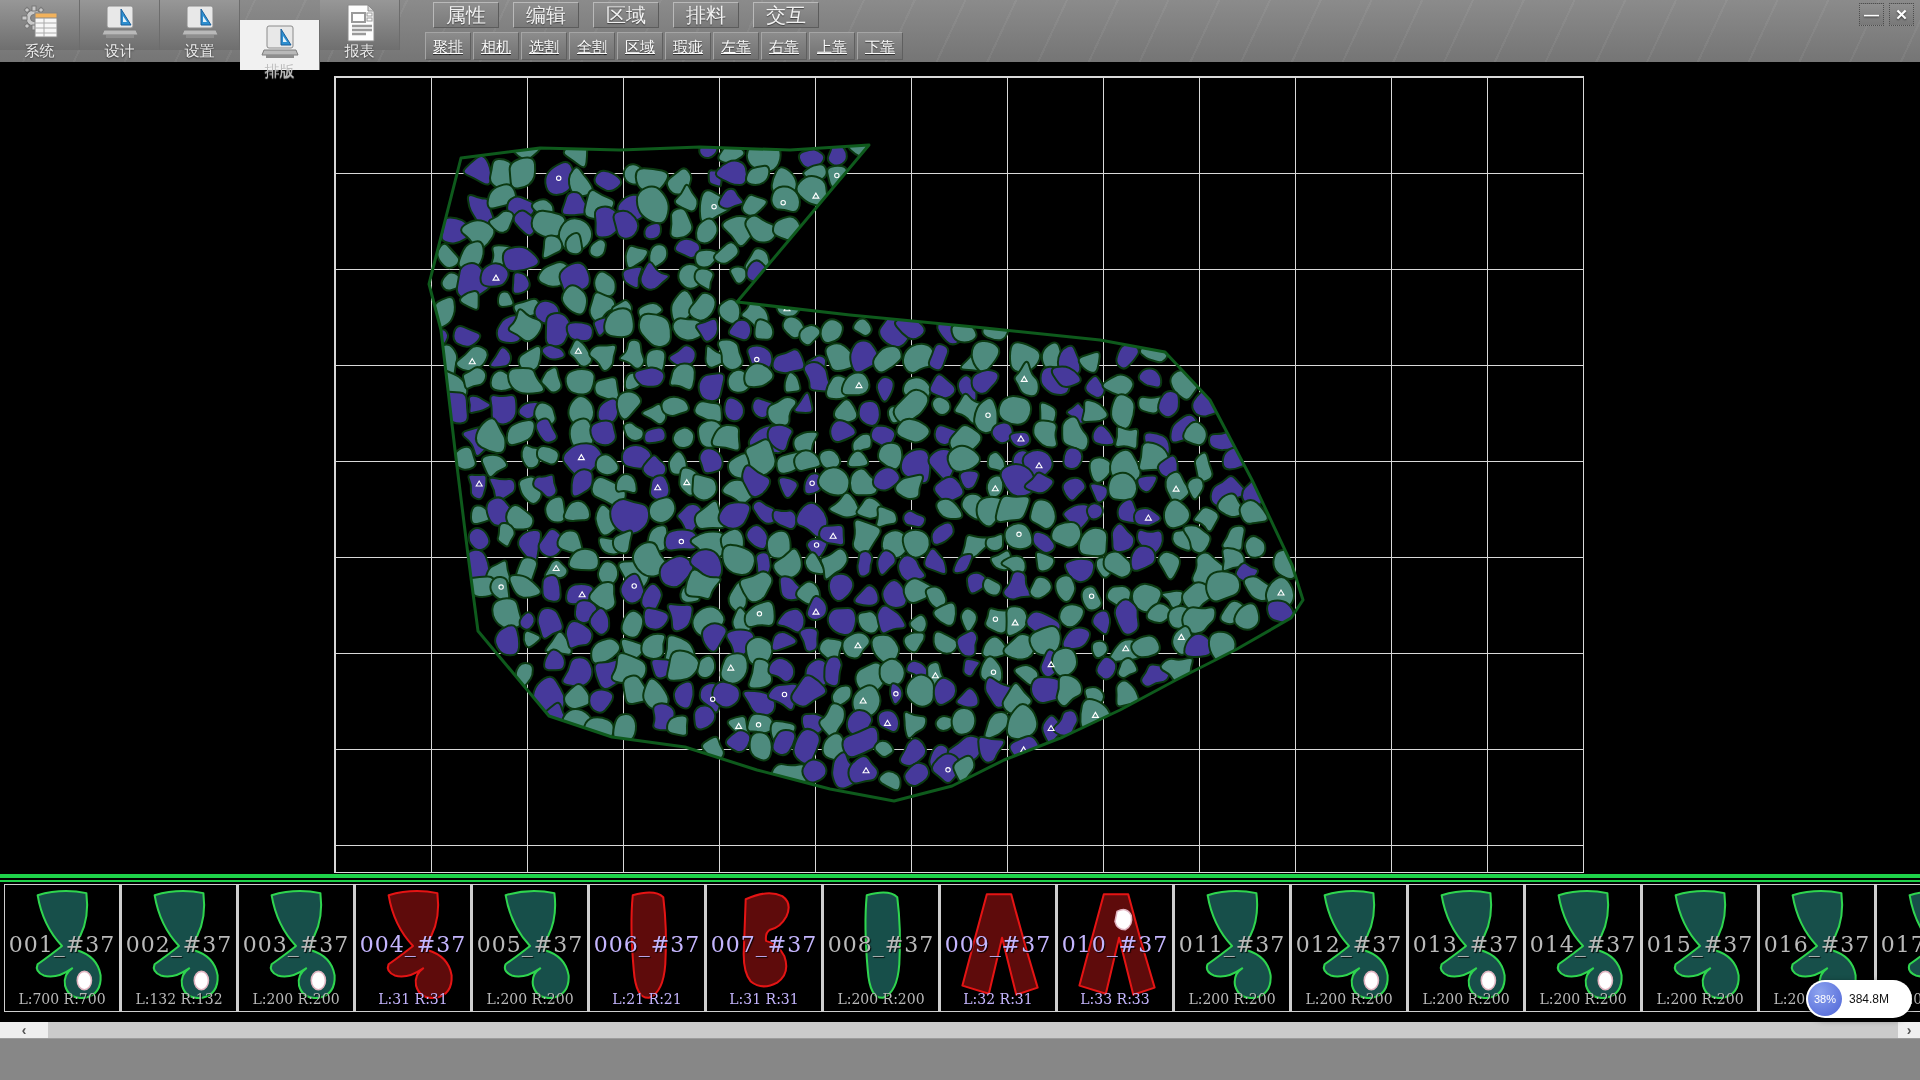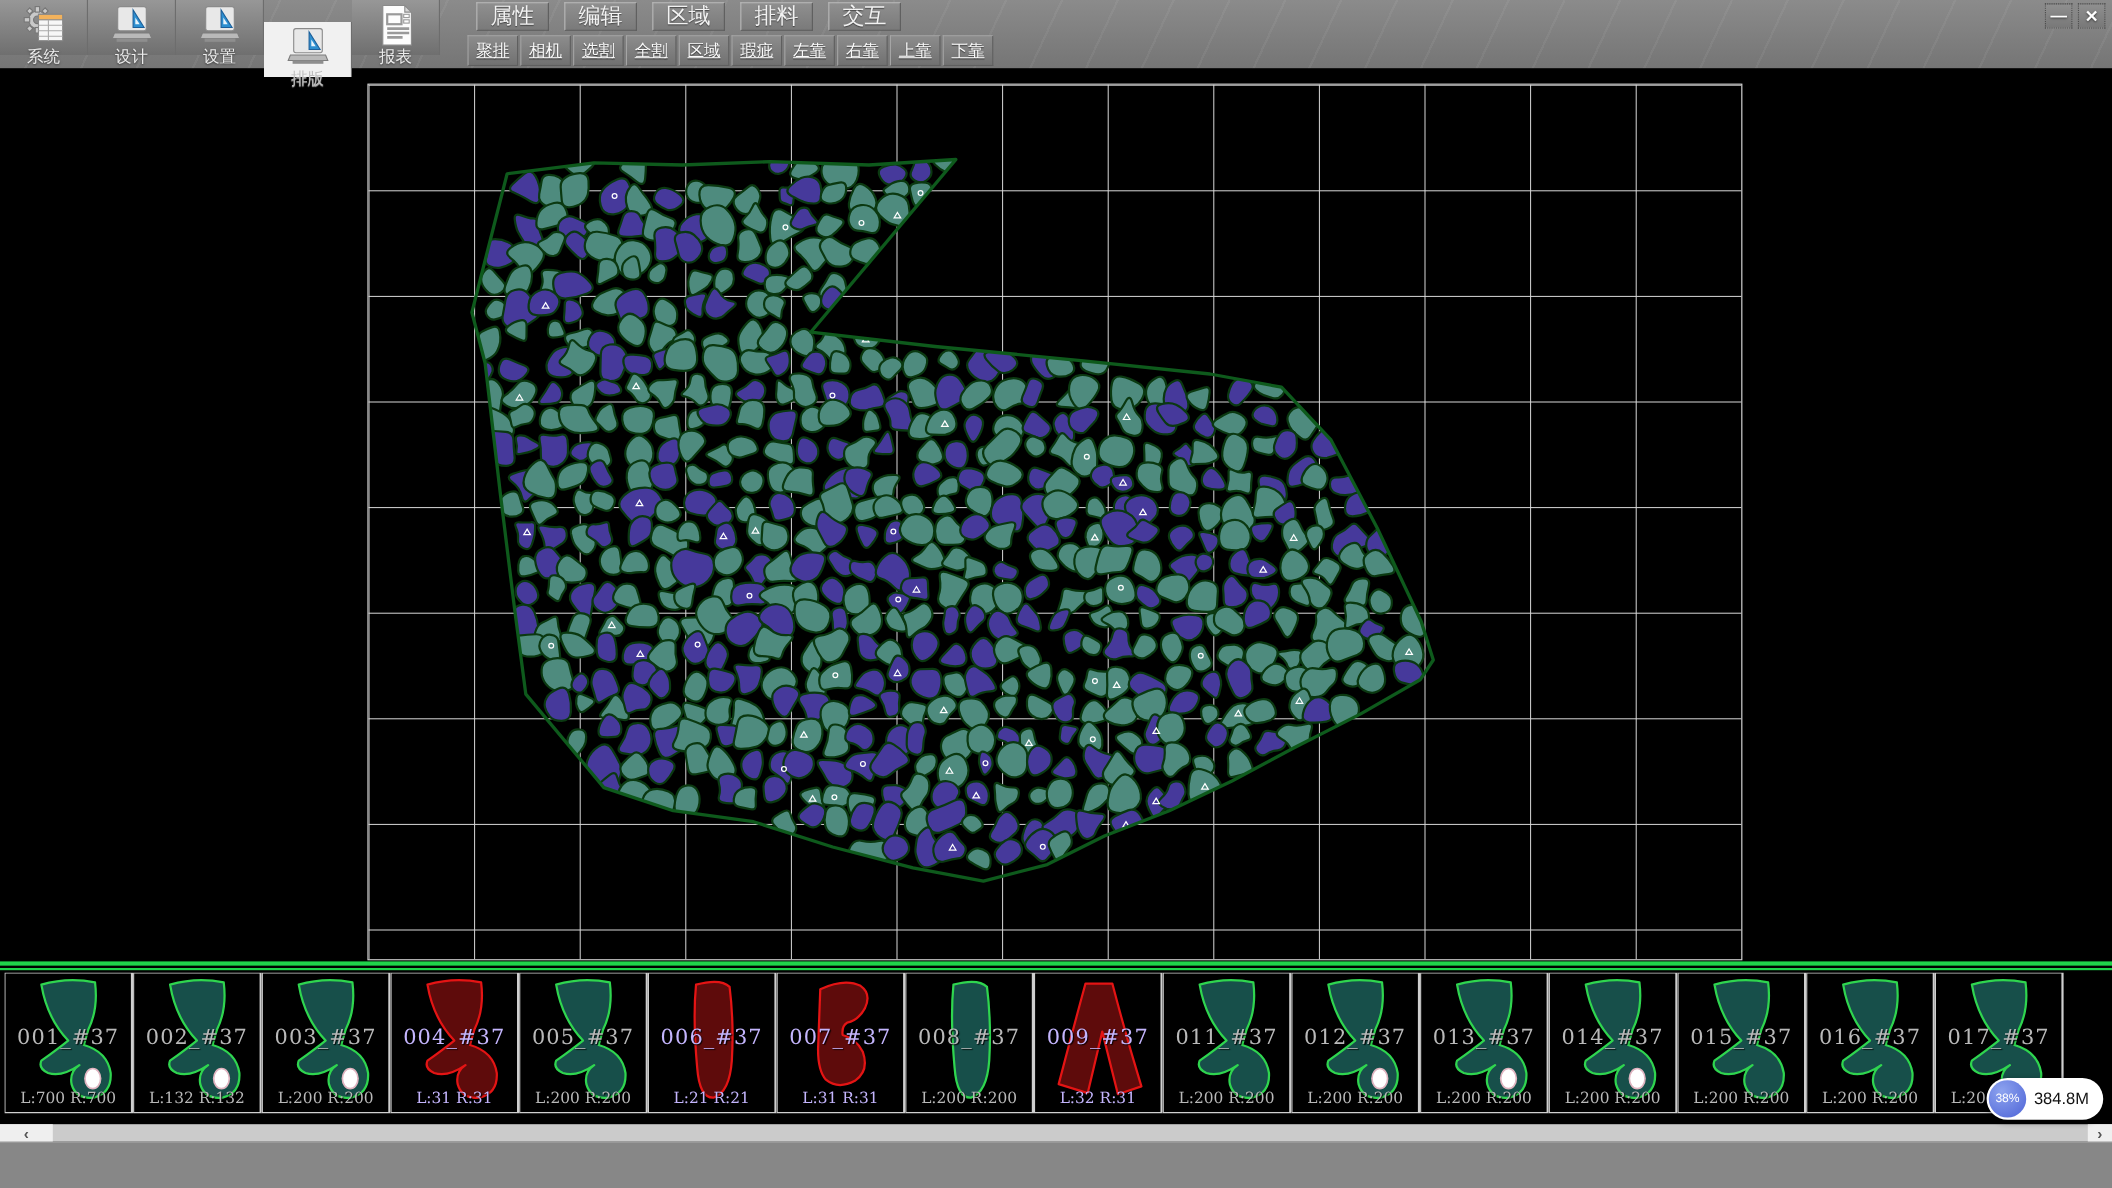--- a/index.html
+++ b/index.html
@@ -51,35 +51,35 @@
   
   #strip-wrap { position:absolute; left:0; top:874px; width:1920px; height:148px; background:#000; z-index:20; }
   .green-line-a { height:4px; background:#1fd24a; }
   .green-line-b { height:2px; background:#000; }
   .green-line-c { height:2px; background:#1fd24a; }
   #strip { position:absolute; left:4px; top:10px; height:130px; display:flex; width:1916px; overflow:hidden; }
   .cell { position:relative; width:117px; height:128px; flex:0 0 117px; background:#000;
           border:1px solid #cfcfcf; border-right-width:2px; }
   .cell svg { position:absolute; left:0; top:0; width:100%; height:100%; }
   .cell .pid { position:absolute; left:0; right:0; top:47px; text-align:center;
-               font-family:"DejaVu Serif", serif; font-size:19px; letter-spacing:1px;
+               font-family:"DejaVu Serif", serif; font-size:22px; letter-spacing:1px;
                text-shadow:1px 1px 1px rgba(0,0,0,.9); }
   .cell .plr { position:absolute; left:0; right:0; bottom:4px; text-align:center;
                font-family:"DejaVu Serif", serif; font-size:14px;
                text-shadow:1px 1px 1px rgba(0,0,0,.9); }
   .t-gray { color:#b9b9b9; } .t-green { color:#c4b5fd; }
 
   
   .badge { position:absolute; left:1806px; top:980px; width:106px; height:38px;
            background:#fff; border-radius:19px; z-index:40;
            box-shadow:0 2px 6px rgba(0,0,0,.45); display:flex; align-items:center; }
   .badge .pct { width:34px; height:34px; margin-left:2px; border-radius:50%;
                 background:radial-gradient(circle at 35% 30%, #8da3ef, #4d63d6);
                 color:#fff; font-size:11px; display:flex; align-items:center; justify-content:center; }
-  .badge .mem { color:#111; font-size:15px; margin-left:7px; }
+  .badge .mem { color:#111; font-size:12px; margin-left:7px; }
 
   
   .hscroll { position:absolute; left:0; top:1022px; width:1920px; height:16px; background:#cbcbcb; z-index:25; }
   .hscroll .sbtn { position:absolute; top:0; height:16px; background:#efefef; color:#555;
                    font-size:14px; font-weight:bold; line-height:15px; text-align:center; border:none; }
   .hscroll .left { left:0; width:48px; }
   .hscroll .right { right:0; width:22px; }
   footer { position:absolute; left:0; top:1038px; width:1920px; height:42px;
            background:#878787; border-top:1px solid #9c9c9c; z-index:25; }
 </style>
@@ -892,20 +892,30 @@
         </div>
         <div class="cell">
           <svg viewBox="0 0 100 124">
        <path d="M39,9 L63,9 Q75,55 89,101 L68,108 L54,52 L41,107 L15,99 Q27,53 39,9 Z" fill="#5e0b0b" stroke="#e41414" stroke-width="2" stroke-linejoin="round"></path>
      </svg>
      <span class="pid t-green">009_#37</span>
      <span class="plr t-green">L:32 R:31</span>
         </div>
         <div class="cell">
           <svg viewBox="0 0 100 124">
+       <path d="M39,9 L63,9 Q75,55 89,101 L68,108 L54,52 L41,107 L15,99 Q27,53 39,9 Z" fill="#5e0b0b" stroke="#e41414" stroke-width="2" stroke-linejoin="round"></path>
+            <g fill="#ffffff" stroke="#e0b4c0" stroke-width="1.5">
+              <path d="M52,26 Q62,21 66,30 Q68,40 60,44 Q52,44 50,36 Z"></path>
+            </g>
+     </svg>
+     <span class="pid t-green">010_#37</span>
+     <span class="plr t-green">L:33 R:33</span>
+        </div>
+        <div class="cell">
+          <svg viewBox="0 0 100 124">
        <path d="M26,10 Q50,3 74,8 Q77,32 68,50 L64,64 Q85,70 88,89 Q89,107 73,111 Q57,113 53,99 Q51,88 60,82 Q44,93 32,89 Q23,85 26,78 Q40,68 50,60 Q31,40 26,10 Z" fill="#174f4a" stroke="#2fd54f" stroke-width="2" stroke-linejoin="round"></path>
      </svg>
      <span class="pid t-gray">011_#37</span>
      <span class="plr t-gray">L:200 R:200</span>
         </div>
         <div class="cell">
           <svg viewBox="0 0 100 124">
        <path d="M26,10 Q50,3 74,8 Q77,32 68,50 L64,64 Q85,70 88,89 Q89,107 73,111 Q57,113 53,99 Q51,88 60,82 Q44,93 32,89 Q23,85 26,78 Q40,68 50,60 Q31,40 26,10 Z" fill="#174f4a" stroke="#2fd54f" stroke-width="2" stroke-linejoin="round"></path>
             <g fill="#ffffff" stroke="#e0b4c0" stroke-width="1.5">
               <ellipse cx="72" cy="94" rx="7" ry="9"></ellipse>

